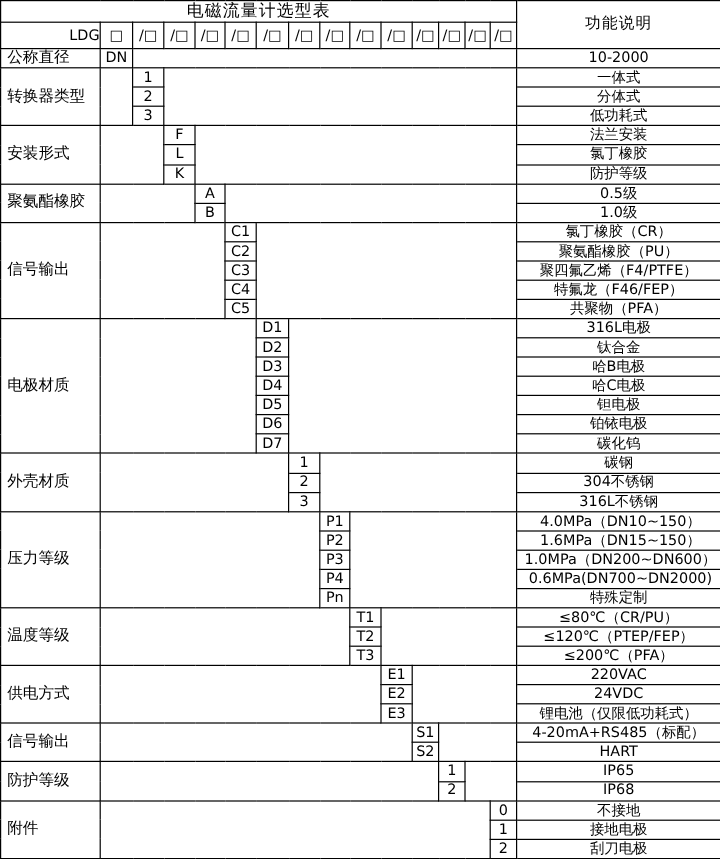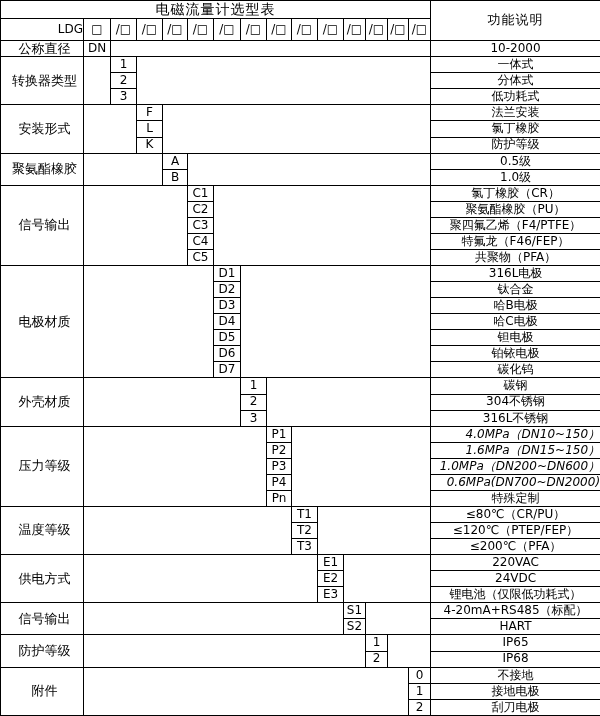--- a/index.html
+++ b/index.html
@@ -4,26 +4,26 @@
 <style>
   html,body { margin:0; padding:0; background:#fff; }
   body { width:600px; height:716px; font-family:"DejaVu Sans","Liberation Sans",sans-serif; color:#000; }
   #sheet { width:581px; height:716px; }
   table { width:600px; height:716px; border-collapse:collapse; table-layout:fixed; background:#fff; }
   td { border:1px solid #000; padding:0; font-size:12px; line-height:1.1; text-align:center;
        vertical-align:middle; overflow:hidden; white-space:nowrap; }
   td.title { font-size:14px; height:17px; letter-spacing:1px; }
   td.funchdr { font-size:13px; letter-spacing:1px; }
   tr.ldg-row td { height:21px; }
-  td.lbl { text-align:center; padding-left:5px; font-size:13px; }
+  td.lbl { text-align:left; padding-left:5px; font-size:13px; }
   td.ldg { text-align:right; padding-left:14px; font-size:12px; }
   td.code { font-size:12px; }
   td.box { font-size:12px; letter-spacing:0; }
   td.func { font-size:12px; }
-  td.func.left { text-align:right; padding-left:3px;font-style:italic; }
+  td.func.left { text-align:center; padding-left:3px; }
   td.blank { background:#fff; }
   tr.data td { height:15px; }
 </style>
 </head>
 <body>
 
 <div id="sheet">
 <table>
   <colgroup>
     <col style="width:83px">

